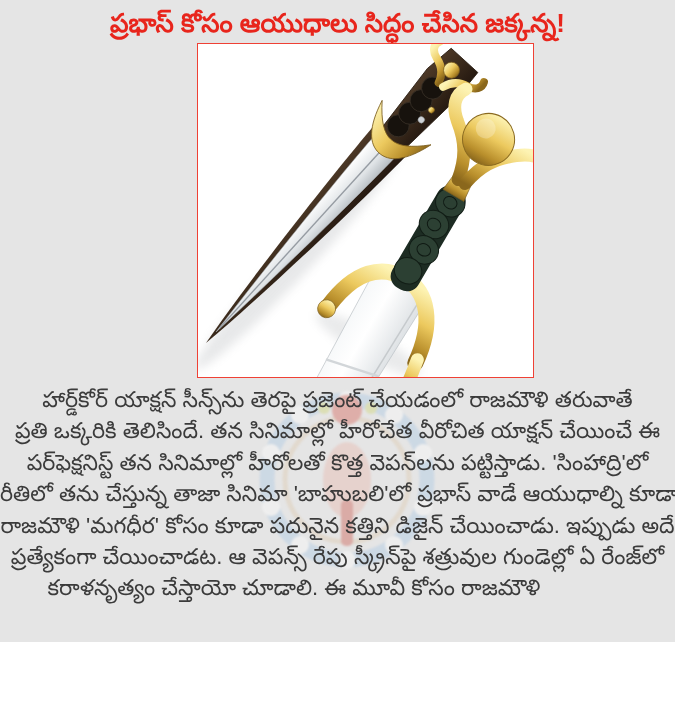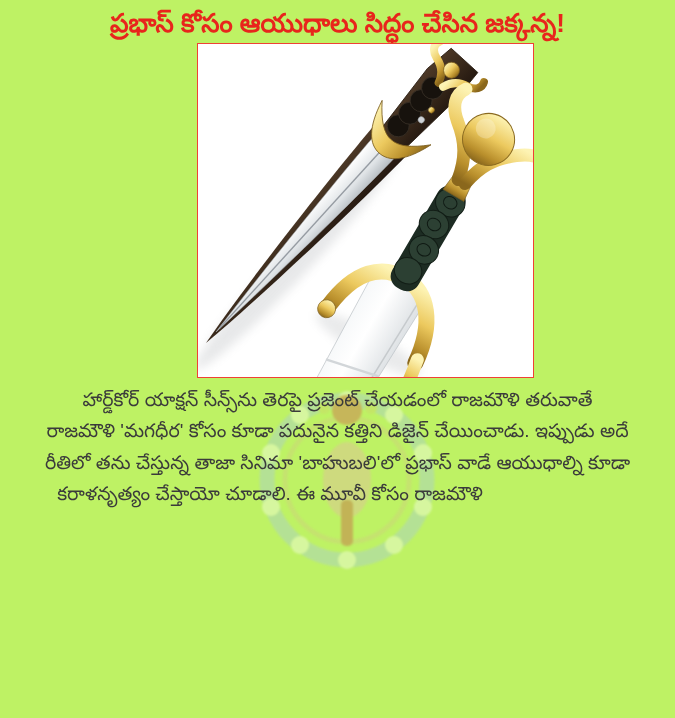--- a/index.html
+++ b/index.html
@@ -1,17 +1,17 @@
 <!DOCTYPE html>
 <html><head>
 <meta charset="utf-8">
 <style>
   html,body{margin:0;padding:0;background:#ffffff;}
   .screen{
-    position:relative;width:675px;height:718px;background:#bef264;overflow:hidden;
+    position:relative;width:675px;height:642px;background:#e5e5e5;overflow:hidden;
     font-family:"Liberation Sans", sans-serif;
   }
   .headline{
     position:absolute;top:4px;left:0;width:675px;height:38px;
     text-align:center;font-size:26px;font-weight:bold;color:#e8251c;
     line-height:38px;white-space:nowrap;
   }
   .photo-frame{
     position:absolute;left:197px;top:43px;width:337px;height:335px;
     border:1px solid #ef4135;background:#ffffff;box-sizing:border-box;overflow:hidden;
@@ -19,23 +19,23 @@
   .photo-frame svg{display:block;}
   .watermark{
     position:absolute;left:255px;top:388px;width:185px;height:185px;
     opacity:0.38;filter:blur(1.2px);z-index:1;
   }
   .article{
     position:absolute;top:384px;left:0;width:675px;z-index:2;
   }
   .line{
     height:31.4px;line-height:31.4px;text-align:center;
-    font-size:19px;color:#3b3b3b;white-space:nowrap;
+    font-size:22px;color:#3b3b3b;white-space:nowrap;
   }
-  .line.narrow{width:540px;}
+  .line.narrow{width:540px;padding-left:24px;}
 </style>
 </head>
 <body>
 
 <div class="screen">
 
   <div class="headline">ప్రభాస్ కోసం ఆయుధాలు సిద్ధం చేసిన జక్కన్న!</div>
 
   <div class="watermark">
     <svg width="185" height="185" viewBox="0 0 185 185">
@@ -129,18 +129,21 @@
         <path d="M -4 76 C -8 54 -16 40 -34 26 C -46 16 -50 4 -43 -6" fill="none" stroke="url(#gold)" stroke-width="13" stroke-linecap="round"></path>
         <path d="M 4 76 C 8 54 16 40 34 26 C 50 14 60 14 64 24" fill="none" stroke="url(#gold)" stroke-width="13" stroke-linecap="round"></path>
         <circle cx="2" cy="26" r="26" fill="url(#gold)" stroke="#8a6a20" stroke-width="1"></circle>
         <circle cx="-6" cy="18" r="10" fill="#ffffff" opacity="0.25"></circle>
       </g>
     </svg>
   </div>
 
   <div class="article">
     <div class="line">హార్డ్‌కోర్ యాక్షన్ సీన్స్‌ను తెరపై ప్రజెంట్ చేయడంలో రాజమౌళి తరువాతే</div>
+    <div class="line">ప్రతి ఒక్కరికి తెలిసిందే. తన సినిమాల్లో హీరోచేత వీరోచిత యాక్షన్ చేయించే ఈ</div>
+    <div class="line">పర్‌ఫెక్షనిస్ట్ తన సినిమాల్లో హీరోలతో కొత్త వెపన్‌లను పట్టిస్తాడు. 'సింహాద్రి'లో</div>
+    <div class="line">రీతిలో తను చేస్తున్న తాజా సినిమా 'బాహుబలి'లో ప్రభాస్ వాడే ఆయుధాల్ని కూడా</div>
     <div class="line">రాజమౌళి 'మగధీర' కోసం కూడా పదునైన కత్తిని డిజైన్ చేయించాడు. ఇప్పుడు అదే</div>
-    <div class="line">రీతిలో తను చేస్తున్న తాజా సినిమా 'బాహుబలి'లో ప్రభాస్ వాడే ఆయుధాల్ని కూడా</div>
+    <div class="line">ప్రత్యేకంగా చేయించాడట. ఆ వెపన్స్ రేపు స్క్రీన్‌పై శత్రువుల గుండెల్లో ఏ రేంజ్‌లో</div>
     <div class="line narrow">కరాళనృత్యం చేస్తాయో చూడాలి. ఈ మూవీ కోసం రాజమౌళి</div>
   </div>
 
 </div>
 
 </body></html>

